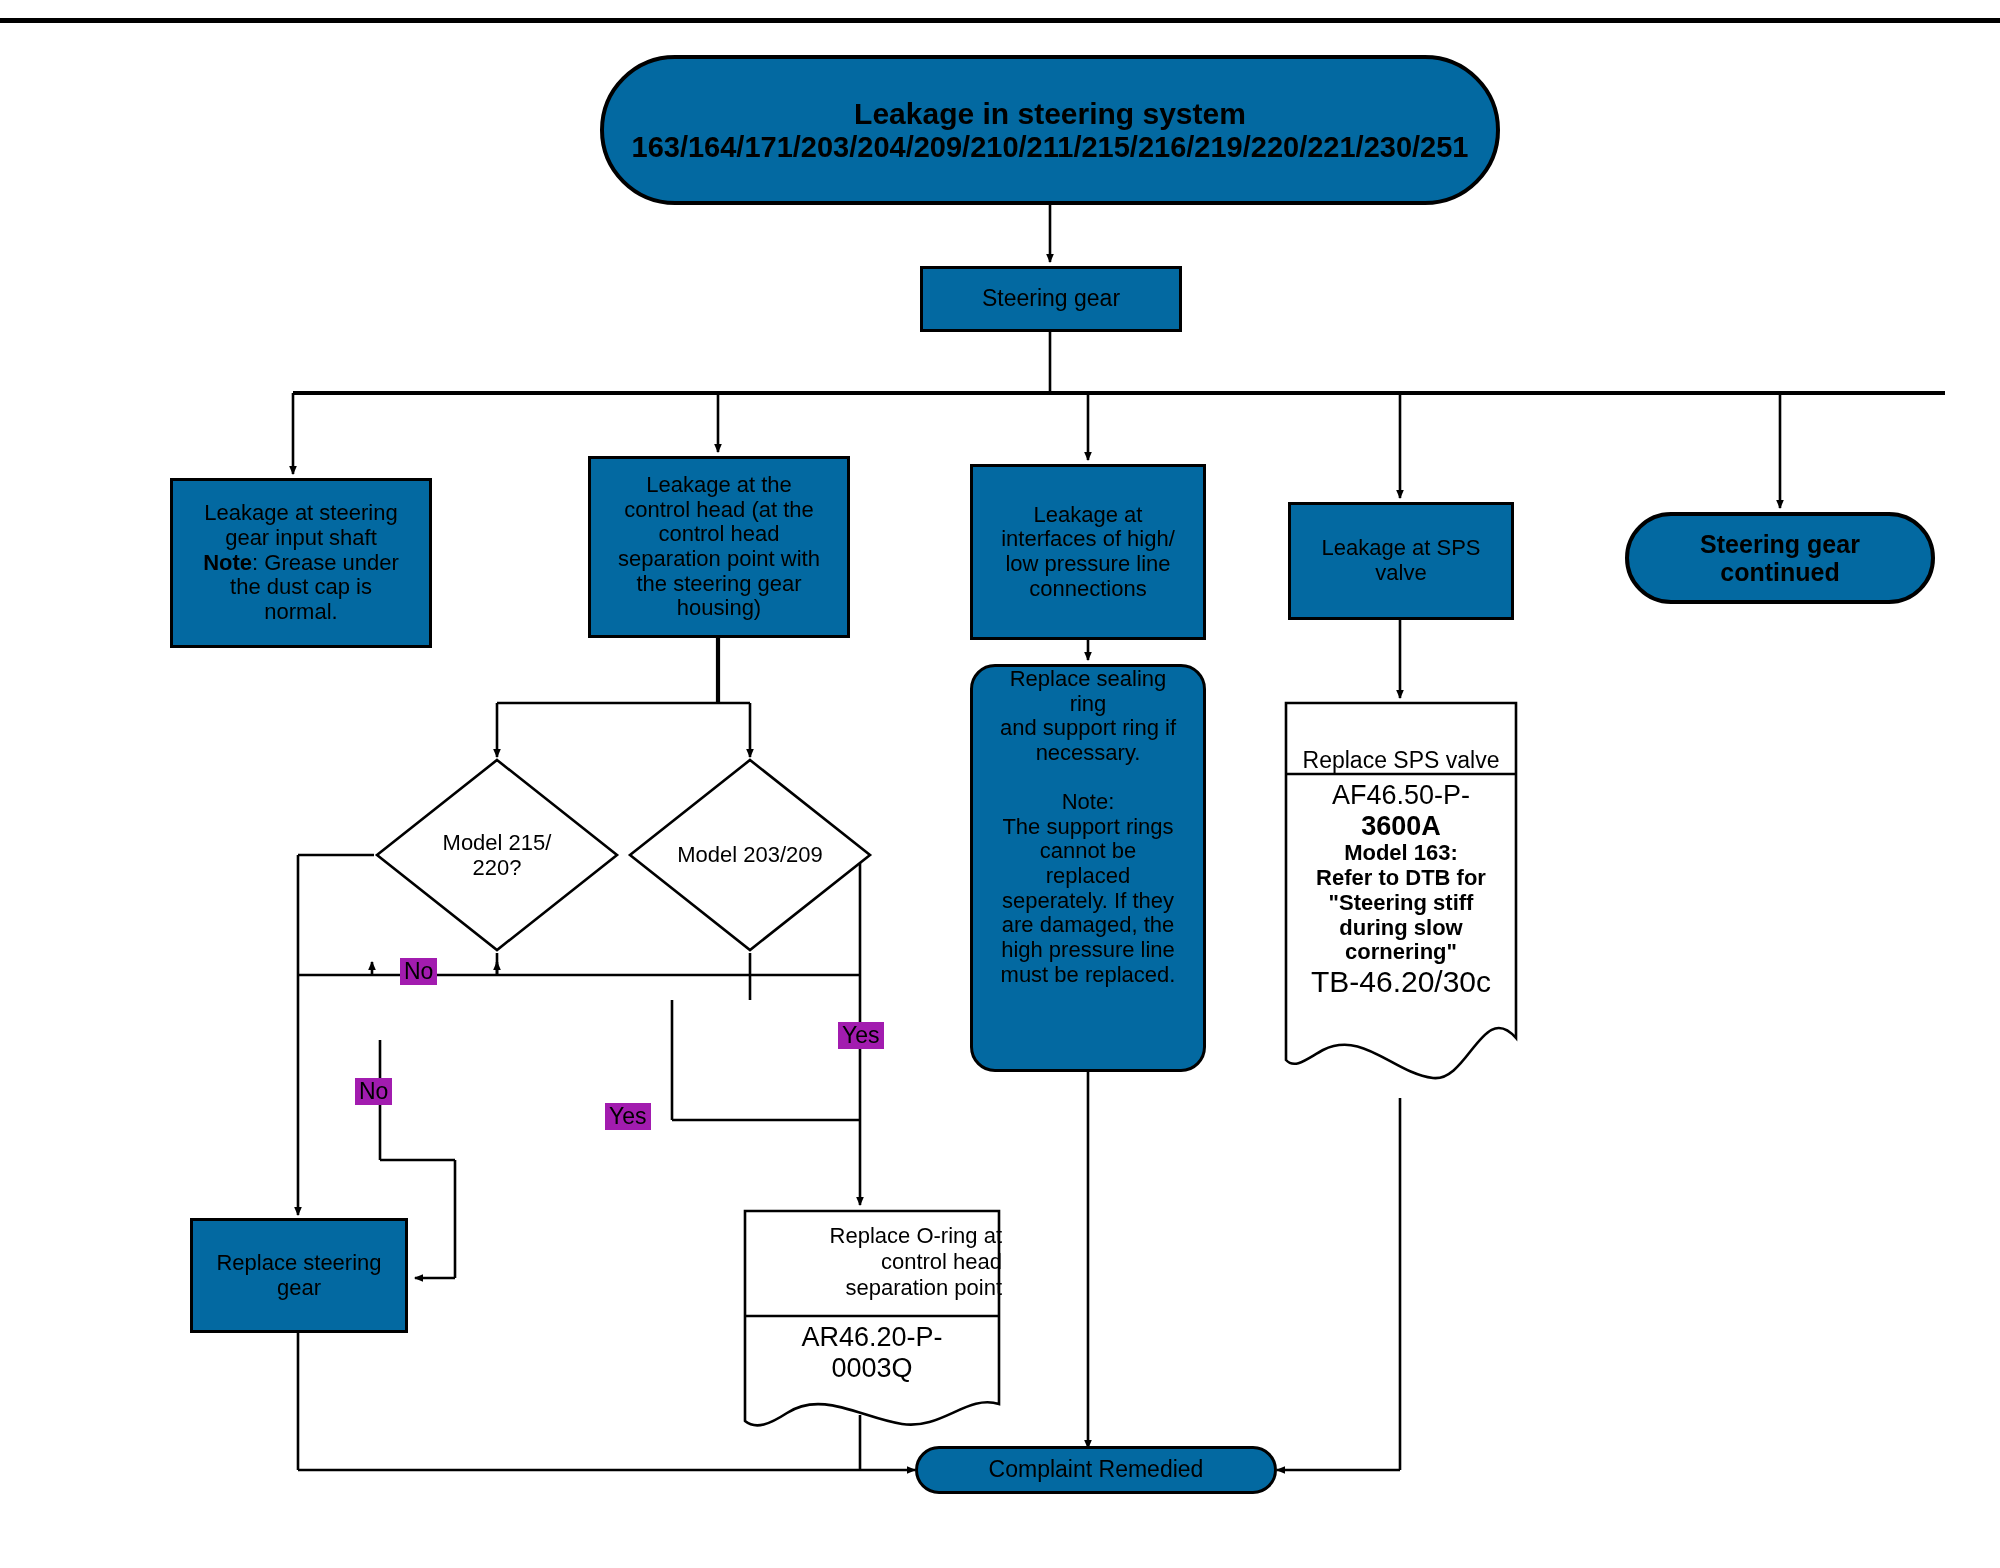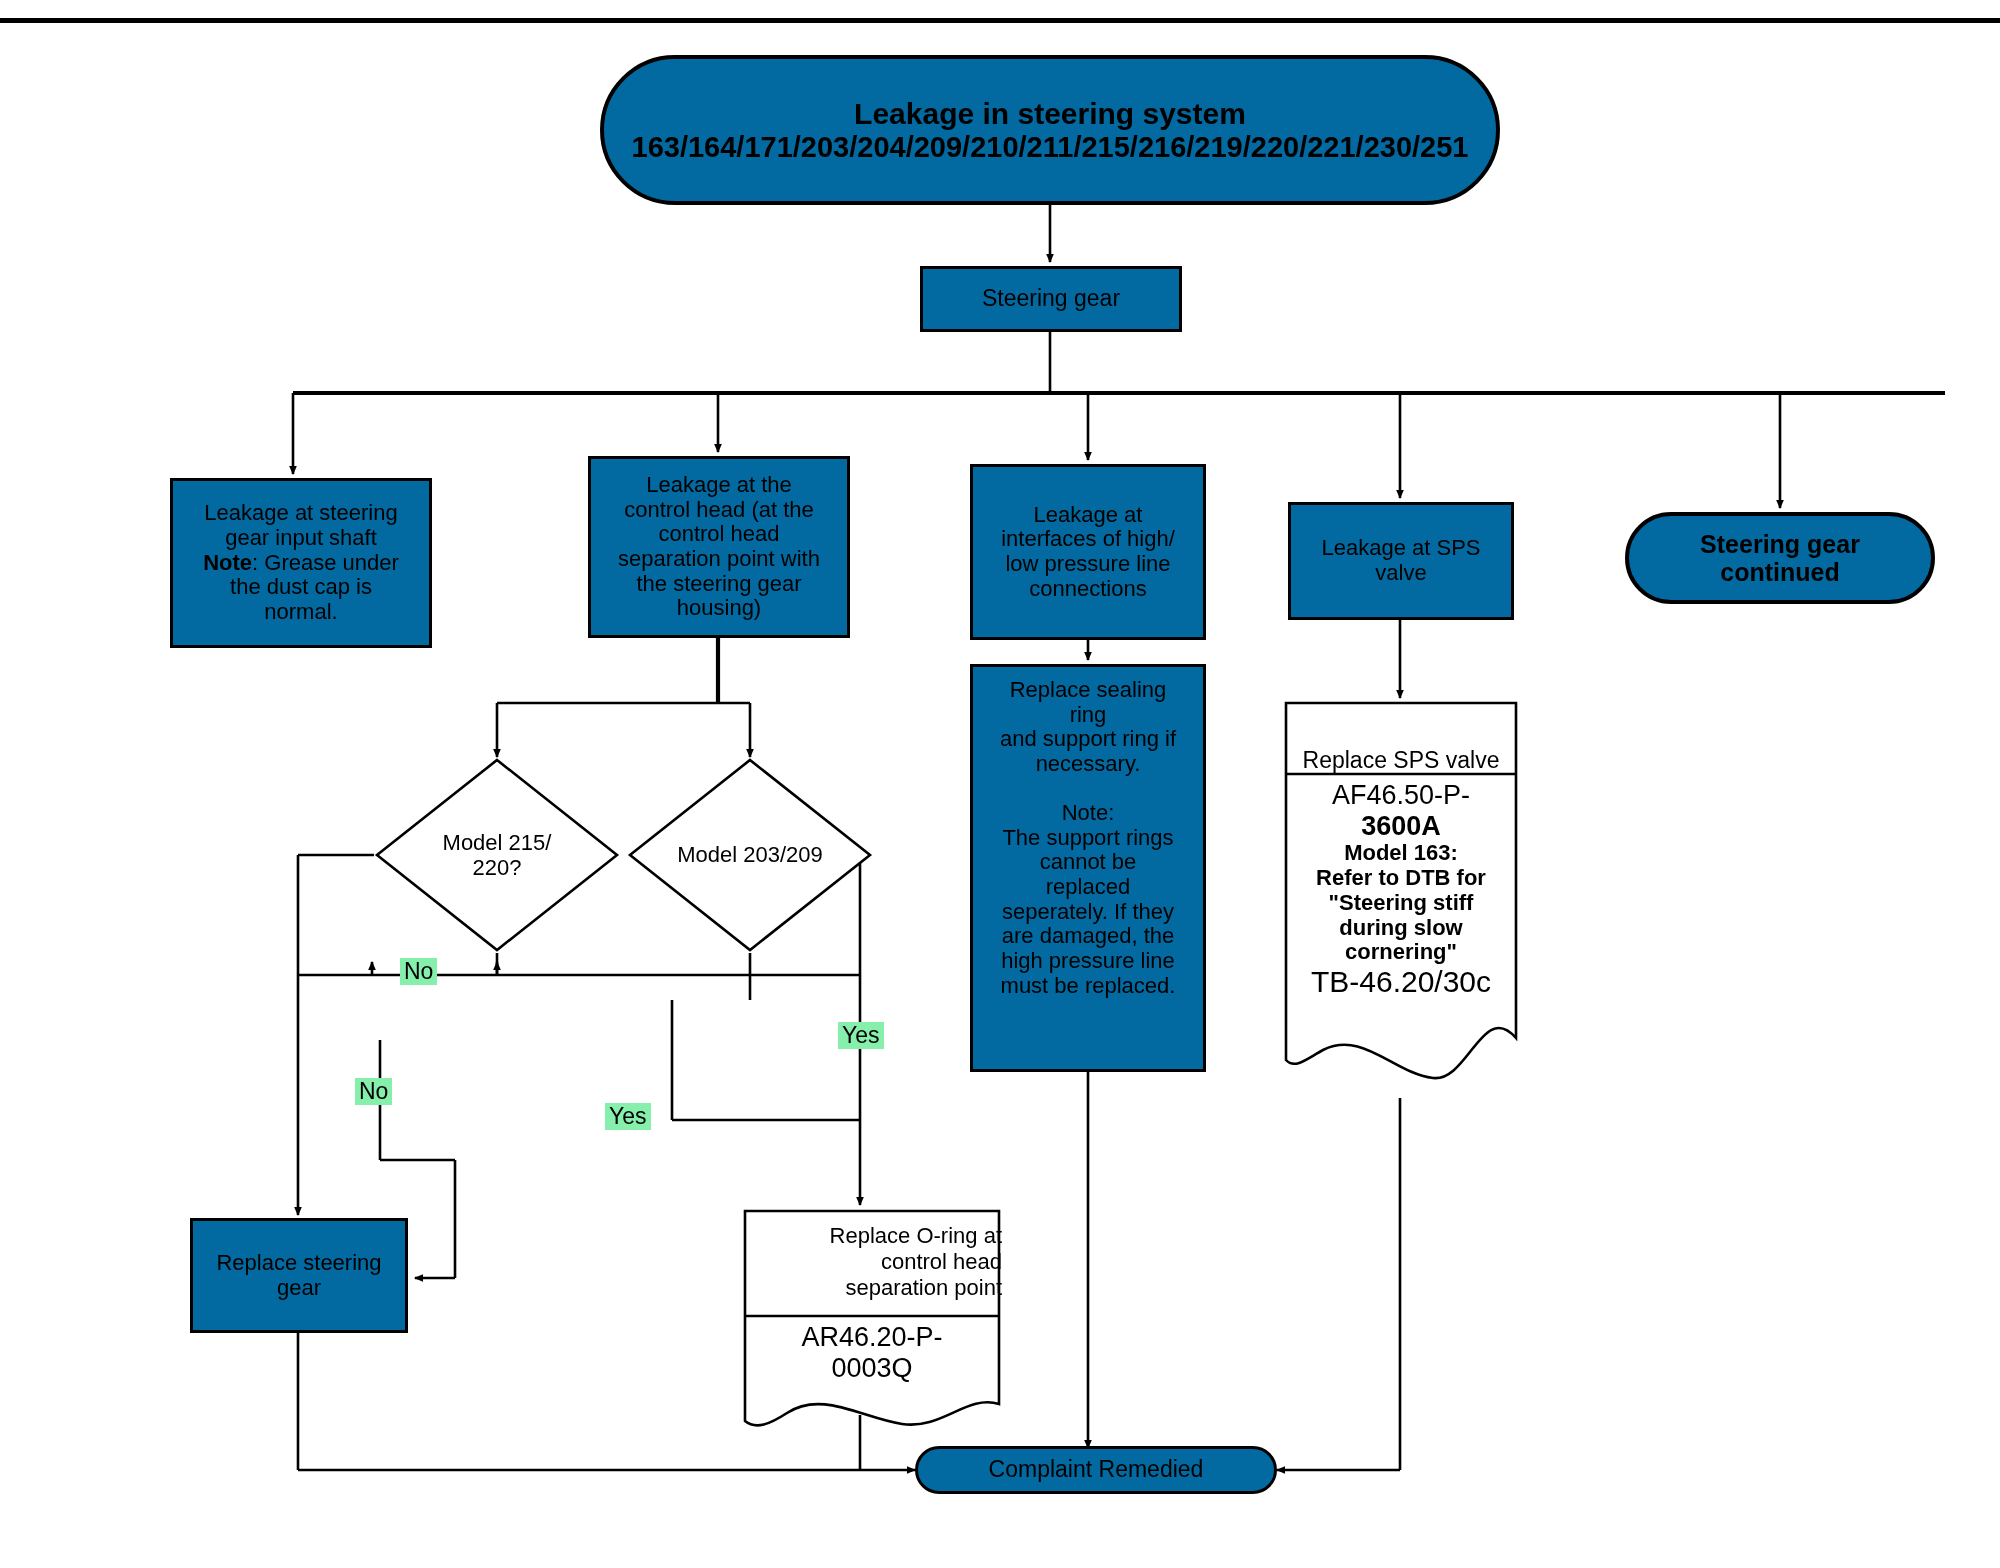--- a/index.html
+++ b/index.html
@@ -15,21 +15,21 @@
   .diamond{position:absolute;background:transparent;border:0;}
   .diamond .dtxt{position:absolute;left:0;top:0;width:100%;height:100%;
       display:flex;align-items:center;justify-content:center;text-align:center;
       flex-direction:column;line-height:1.14;}
   .doc{position:absolute;}
   .doc .dochead{position:absolute;left:0;top:0;width:100%;
       display:flex;align-items:flex-end;justify-content:center;text-align:center;}
   .doc .docbody{position:absolute;left:0;width:100%;
       display:flex;flex-direction:column;align-items:center;justify-content:flex-start;
       text-align:center;line-height:1.13;}
-  .edgelabel{position:absolute;background:#86efac;padding:0 4px;white-space:nowrap;}
+  .edgelabel{position:absolute;background:#a21caf;padding:0 4px;white-space:nowrap;}
   .bold{font-weight:bold;}
   .toprule{position:absolute;left:0;top:18px;width:2000px;height:5px;background:#000;}
   .bigtitle{font-size:30px;font-weight:bold;}
   .subtitle{font-size:29px;font-weight:bold;}
 </style>
 </head>
 <body>
 
 <div id="stage">
 
@@ -156,21 +156,21 @@
 
   <div class="diamond" style="left:627px;top:757px;width:246px;height:196px;">
     <svg width="246" height="196" viewBox="0 0 246 196" style="position:absolute;left:0;top:0;">
       <polygon points="123,3 243,98 123,193 3,98" fill="#fff" stroke="#000" stroke-width="2.6"></polygon>
     </svg>
     <div class="dtxt" style="font-size:22px;">
       <span class="ln">Model 203/209</span>
     </div>
   </div>
 
-  <div class="node proc" style="left:970px;top:664px;width:236px;height:408px;font-size:22px;justify-content:flex-start;padding-top:11px;">
+  <div class="node proc" style="left:970px;top:664px;width:236px;height:408px;font-size:22px;justify-content:flex-start;padding-top:0;border-radius:25px;">
     <span class="ln">Replace sealing</span>
     <span class="ln">ring</span>
     <span class="ln">and support ring if</span>
     <span class="ln">necessary.</span>
     <span class="ln">&nbsp;</span>
     <span class="ln">Note:</span>
     <span class="ln">The support rings</span>
     <span class="ln">cannot be</span>
     <span class="ln">replaced</span>
     <span class="ln">seperately. If they</span>

